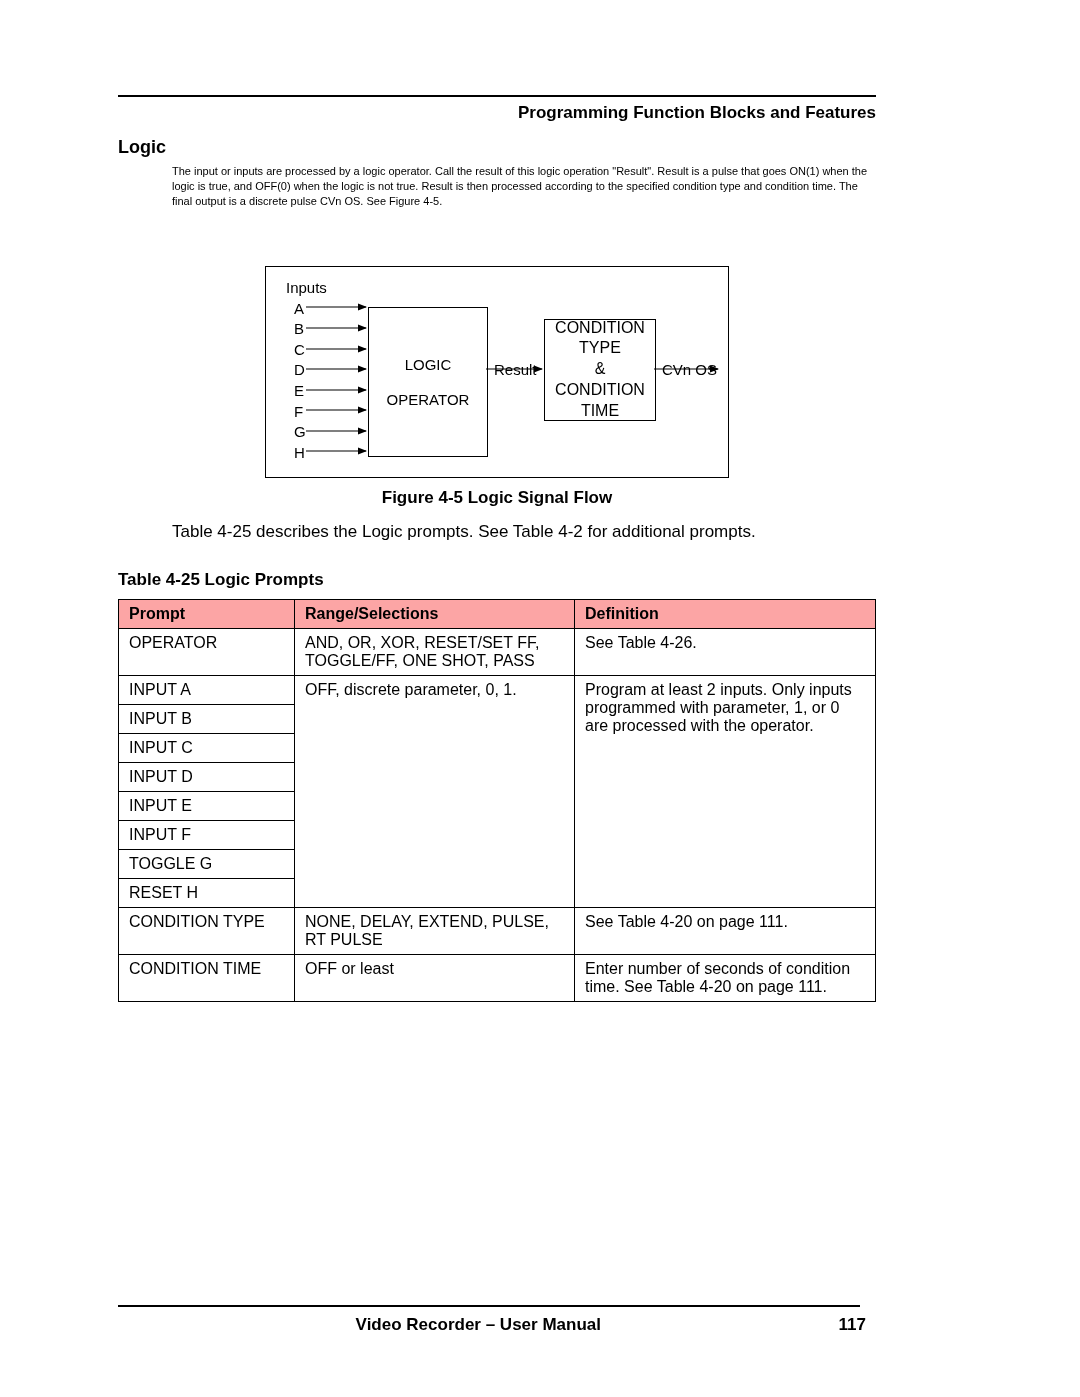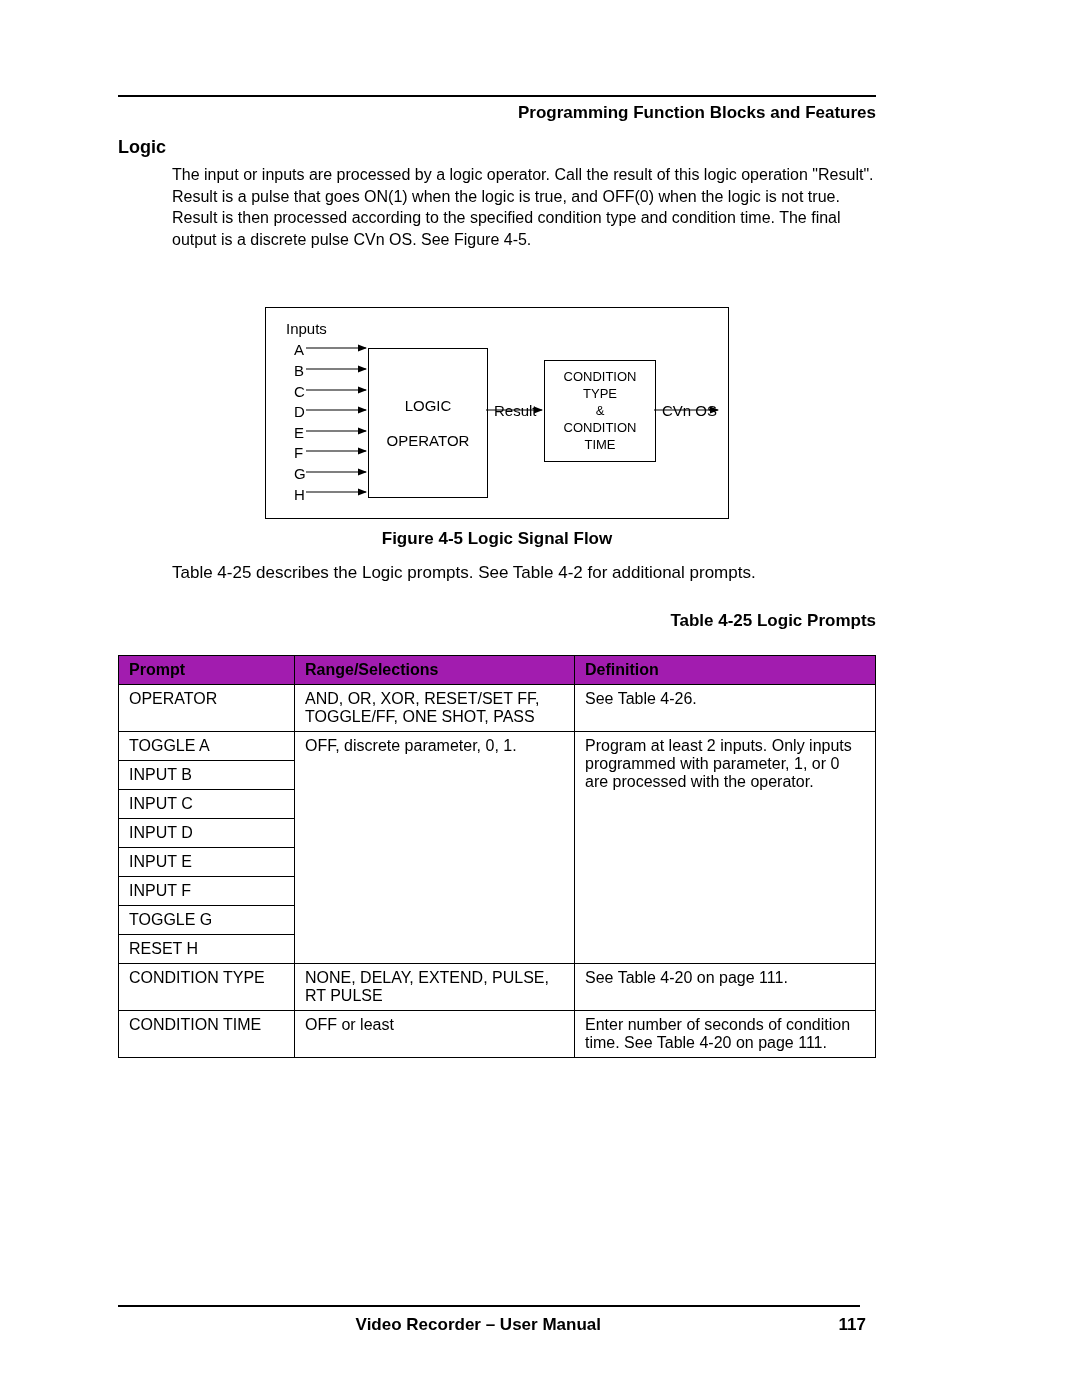--- a/index.html
+++ b/index.html
@@ -1,36 +1,36 @@
 <!DOCTYPE html>
 <html><head>
 <meta charset="utf-8">
 <style>
   html,body{margin:0;padding:0;background:#fff;}
   body{font-family:Arial,Helvetica,sans-serif;font-size:16px;color:#000;}
   .page{width:978px;height:1397px;box-sizing:border-box;padding:95px 102px 30px 118px;position:relative;}
   .rule-top{border-top:2px solid #000;margin:0 0 4px 0;}
   .running-head{text-align:right;font-weight:bold;font-size:17px;margin:6px 0 14px 0;}
   .section-title{font-weight:bold;font-size:18px;margin:2px 0 6px 0;}
-  .body-para{margin:0 0 12px 54px;line-height:1.35;font-size:16px;}
+  .body-para{margin:0 0 12px 54px;line-height:1.35;font-size:11px;}
   .fig-wrap{display:flex;justify-content:center;margin:6px 0 8px 0;}
   .fig-box{border:1.5px solid #000;width:462px;height:210px;position:relative;margin-top:45px;}
   .inputs-label{position:absolute;left:20px;top:12px;font-size:15px;}
   .input-col{position:absolute;left:28px;top:32px;font-size:15px;line-height:20.6px;}
   .logic-op-box{position:absolute;left:102px;top:40px;width:118px;height:148px;border:1.5px solid #000;display:flex;flex-direction:column;justify-content:center;align-items:center;font-size:15px;gap:18px;}
-  .cond-box{position:absolute;left:278px;top:52px;width:110px;height:100px;border:1.5px solid #000;display:flex;flex-direction:column;justify-content:center;align-items:center;font-size:13px;line-height:1.3;text-align:center;}
+  .cond-box{position:absolute;left:278px;top:52px;width:110px;height:100px;border:1.5px solid #000;display:flex;flex-direction:column;justify-content:center;align-items:center;font-size:16px;line-height:1.3;text-align:center;}
   .result-label{position:absolute;left:228px;top:94px;font-size:15px;}
   .cvn-label{position:absolute;left:396px;top:94px;font-size:15px;}
   svg.diagram-svg{position:absolute;left:0;top:0;pointer-events:none;}
   .fig-caption{text-align:center;font-weight:bold;font-size:17px;margin:10px 0 14px 0;}
   .desc-para{margin:0 0 22px 54px;font-size:17px;}
-  .tbl-caption{text-align:right;font-weight:bold;font-size:17px;margin:28px 0 24px 0;}
+  .tbl-caption{text-align:left;font-weight:bold;font-size:17px;margin:28px 0 9px 0;}
   table.prompts{border-collapse:collapse;width:100%;font-size:16px;}
   table.prompts td,table.prompts th{border:1px solid #000;padding:5px 10px;vertical-align:top;text-align:left;}
-  table.prompts th{background:#a21caf;font-weight:bold;}
+  table.prompts th{background:#fca5a5;font-weight:bold;}
   .col-prompt{width:176px;}
   .col-range{width:280px;}
   .footer-rule{position:absolute;left:118px;right:118px;bottom:90px;border-top:2px solid #000;}
   .footer{position:absolute;left:118px;right:112px;bottom:62px;display:flex;justify-content:space-between;font-size:17px;font-weight:bold;}
 </style>
 </head>
 <body>
 
 <div class="page">
   <div class="rule-top"></div>
@@ -103,21 +103,21 @@
       <th>Prompt</th>
       <th>Range/Selections</th>
       <th>Definition</th>
     </tr>
     <tr>
       <td>OPERATOR</td>
       <td>AND, OR, XOR, RESET/SET FF, TOGGLE/FF, ONE SHOT, PASS</td>
       <td>See Table 4-26.</td>
     </tr>
     <tr>
-      <td>TOGGLE A</td>
+      <td>INPUT A</td>
       <td rowspan="8">OFF, discrete parameter, 0, 1.</td>
       <td rowspan="8">Program at least 2 inputs.  Only inputs programmed with parameter, 1, or 0 are processed with the operator.</td>
     </tr>
     <tr>
           <td>INPUT B</td>
         </tr>
     <tr>
           <td>INPUT C</td>
         </tr>
     <tr>

